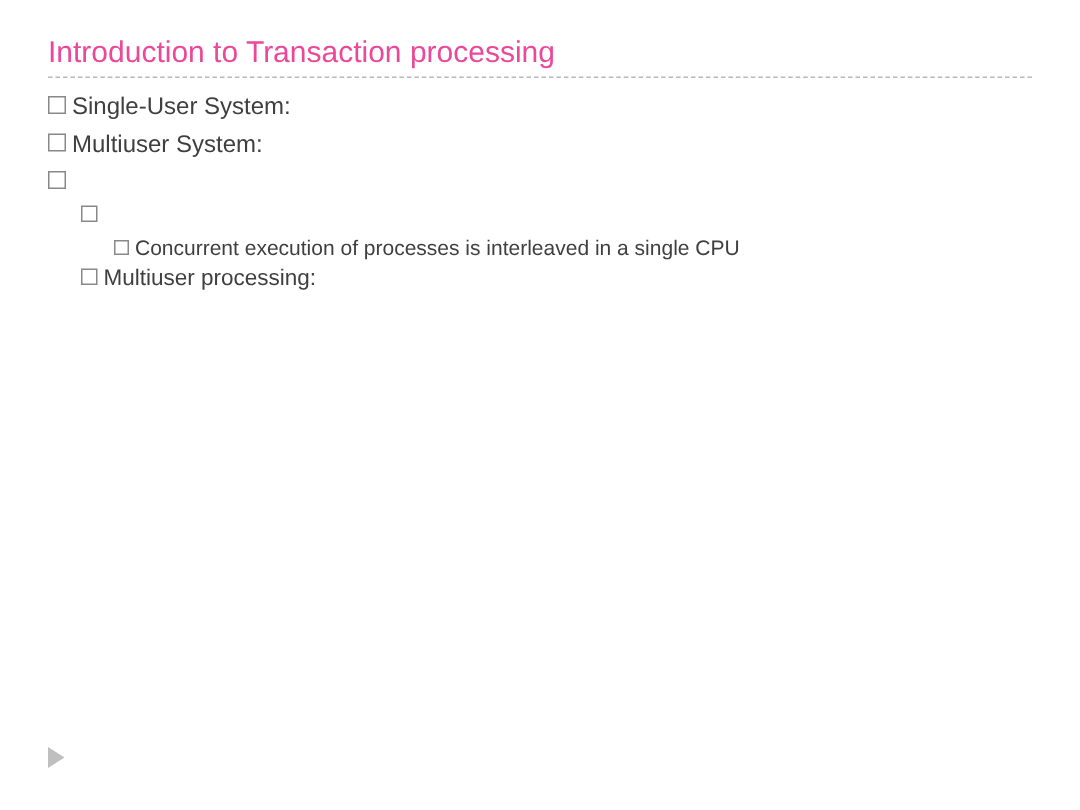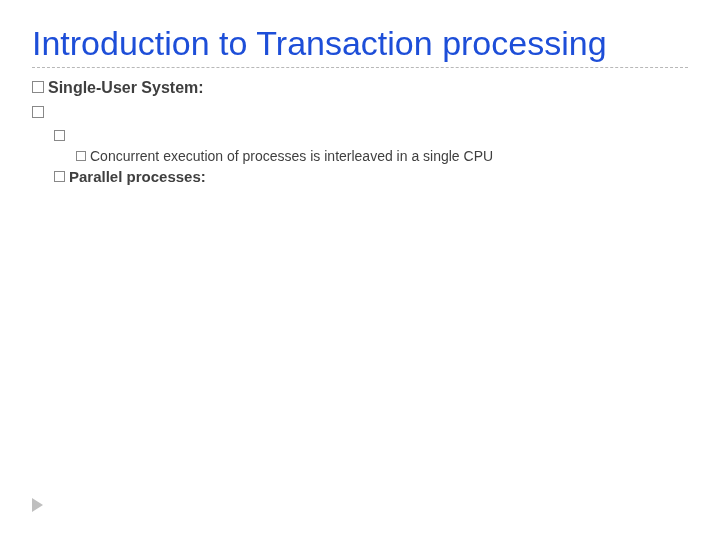--- a/index.html
+++ b/index.html
@@ -13,23 +13,23 @@
     overflow: hidden;
   }
   .slide {
     position: relative;
     width: 720px;
     height: 540px;
     box-sizing: border-box;
     padding: 24px 32px 20px 32px;
   }
   .title {
-    font-size: 34px;
+    font-size: 20px;
     font-weight: 400;
-    color: #1d4ed8;
+    color: #ec4899;
     letter-spacing: 0px;
     margin: 0 0 4px 0;
   }
   .title-underline {
     border: none;
     border-top: 1px dashed #b8b8b8;
     margin: 4px 0 10px 0;
   }
   .content {
     font-size: 16px;
@@ -57,21 +57,21 @@
     top: 0px;
   }
   .sm .bullet-box {
     width: 9px;
     height: 9px;
   }
   .xs .bullet-box {
     width: 8px;
     height: 8px;
   }
-  .b { font-weight: bold; }
+  .b { font-weight: normal; }
   .corner-marker {
     position: absolute;
     left: 32px;
     bottom: 28px;
     width: 0;
     height: 0;
     border-top: 7px solid transparent;
     border-bottom: 7px solid transparent;
     border-left: 11px solid #bfbfbf;
   }
@@ -82,32 +82,35 @@
 <div class="slide">
   <h1 class="title">Introduction to Transaction processing</h1>
   <hr class="title-underline">
 
   <div class="content">
 
     <div class="lvl1">
       <span class="bullet-box"></span><span class="b">Single-User System:</span>
     </div>
 
+    <div class="lvl1">
+      <span class="bullet-box"></span><span class="b">Multiuser System:</span>
+    </div>
 
     <div class="lvl1">
       <span class="bullet-box"></span>
     </div>
 
     <div class="lvl2 sm">
       <span class="bullet-box"></span>
     </div>
     <div class="lvl3 xs">
       <span class="bullet-box"></span><span>Concurrent </span><span>execution of processes is interleaved in a single CPU</span>
     </div>
 
     <div class="lvl2 sm">
-      <span class="bullet-box"></span><span class="b">Parallel processes:</span>
+      <span class="bullet-box"></span><span class="b">Multiuser processing:</span>
     </div>
 
   </div>
 
   <div class="corner-marker"></div>
 </div>
 
 </body></html>

